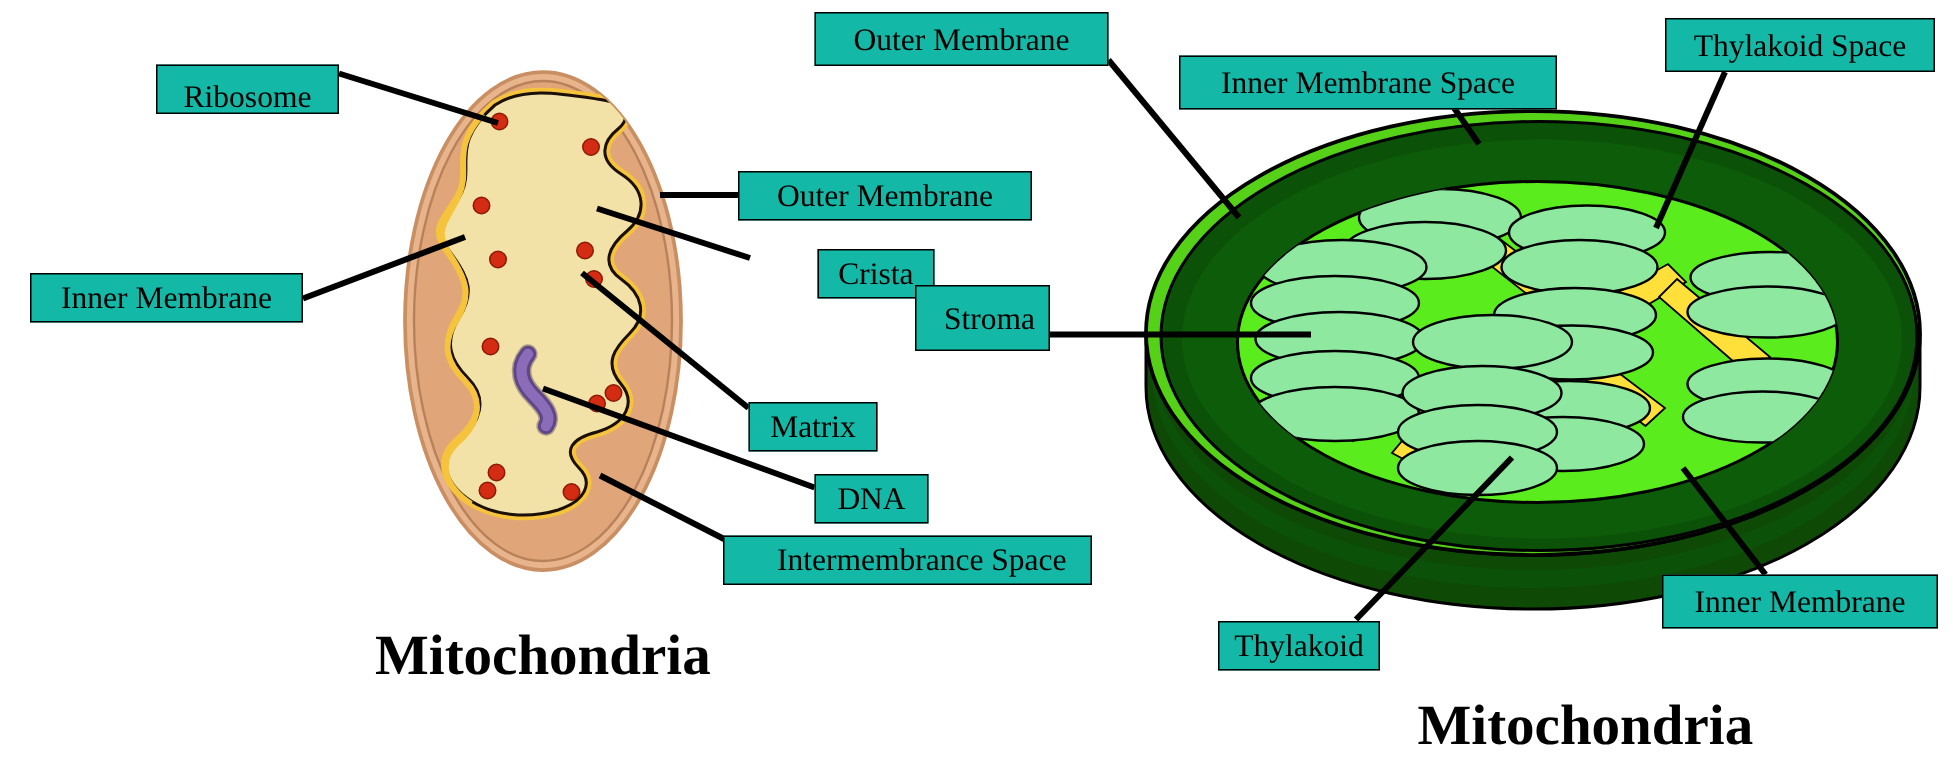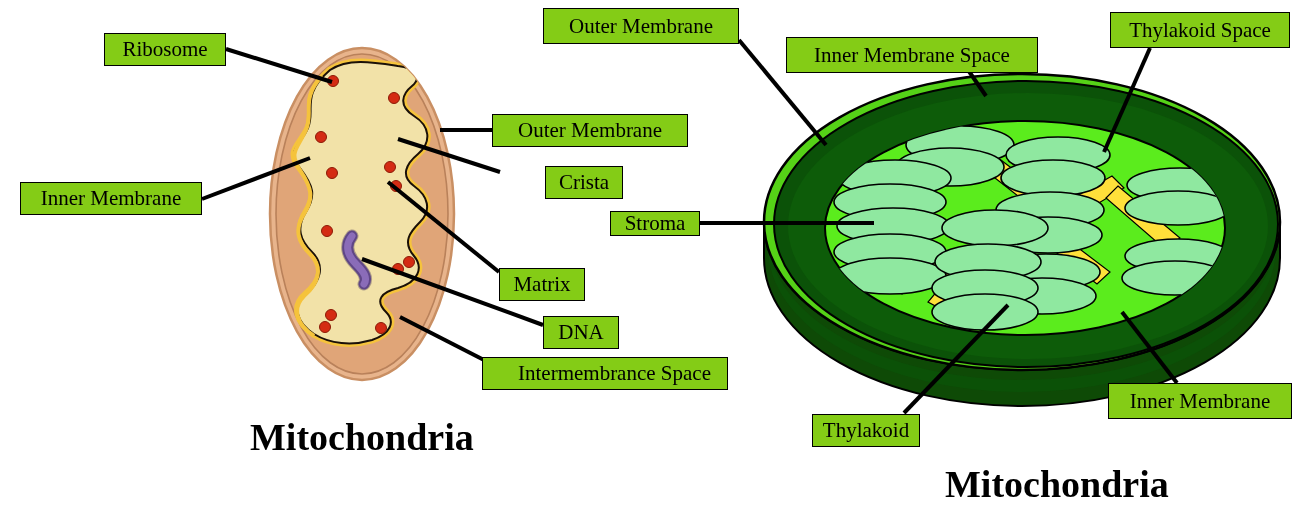--- a/index.html
+++ b/index.html
@@ -21,21 +21,21 @@
     position: absolute;
     left: 0;
     top: 0;
     width: 1302px;
     height: 516px;
   }
   .label-box {
     position: absolute;
     box-sizing: border-box;
     border: 1.5px solid #000000;
-    background: #84cc16;
+    background: #14b8a6;
     color: #000000;
     font-family: "Liberation Serif", "DejaVu Serif", serif;
     font-size: 21px;
     line-height: 1;
     display: flex;
     align-items: center;
     justify-content: center;
     padding: 0 9px;
     white-space: nowrap;
     z-index: 5;
@@ -210,21 +210,21 @@
       <line x1="484" y1="360" x2="400" y2="317"></line>
       <line x1="739" y1="40" x2="826" y2="145"></line>
       <line x1="948" y1="41" x2="986" y2="96"></line>
       <line x1="1150" y1="48" x2="1104" y2="152"></line>
       <line x1="700" y1="223" x2="874" y2="223"></line>
       <line x1="904" y1="413" x2="1008" y2="305"></line>
       <line x1="1177" y1="383" x2="1122" y2="312"></line>
     </g>
   </svg>
 
-  <div class="label-box" style="left:104px; top:33px; width:122px; height:33px;">
+  <div class="label-box" style="left:104px; top:43px; width:122px; height:33px;align-items:flex-end;">
     <span>Ribosome</span>
   </div>
 
   <div class="label-box" style="left:20px; top:182px; width:182px; height:33px;">
     <span>Inner Membrane</span>
   </div>
 
   <div class="label-box" style="left:492px; top:114px; width:196px; height:33px;">
     <span>Outer Membrane</span>
   </div>
@@ -250,21 +250,21 @@
   </div>
 
   <div class="label-box" style="left:786px; top:5px; width:252px; height:36px;margin-top:32px;">
     <span>Inner Membrane Space</span>
   </div>
 
   <div class="label-box" style="left:1110px; top:12px; width:180px; height:36px;">
     <span>Thylakoid Space</span>
   </div>
 
-  <div class="label-box" style="left:610px; top:211px; width:90px; height:25px;">
+  <div class="label-box" style="left:610px; top:190px; width:90px; height:44px;justify-content:flex-end;">
     <span>Stroma</span>
   </div>
 
   <div class="label-box" style="left:812px; top:414px; width:108px; height:33px;">
     <span>Thylakoid</span>
   </div>
 
   <div class="label-box" style="left:1108px; top:383px; width:184px; height:36px;">
     <span>Inner Membrane</span>
   </div>

